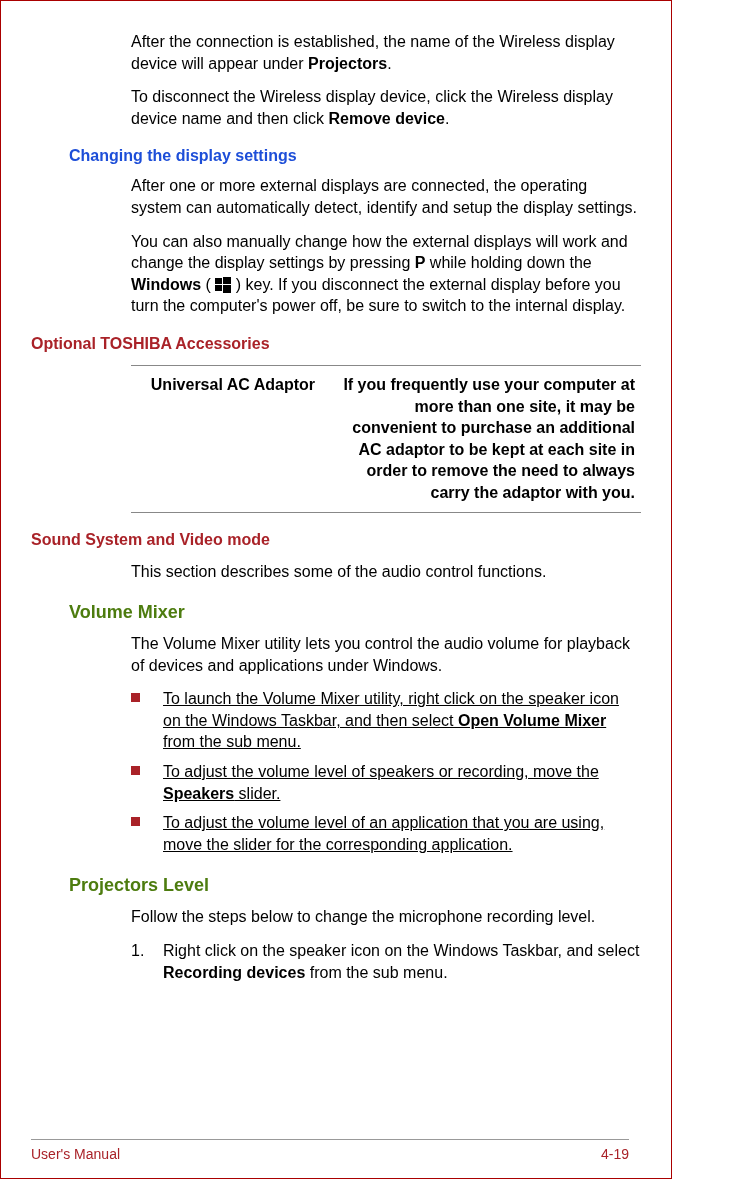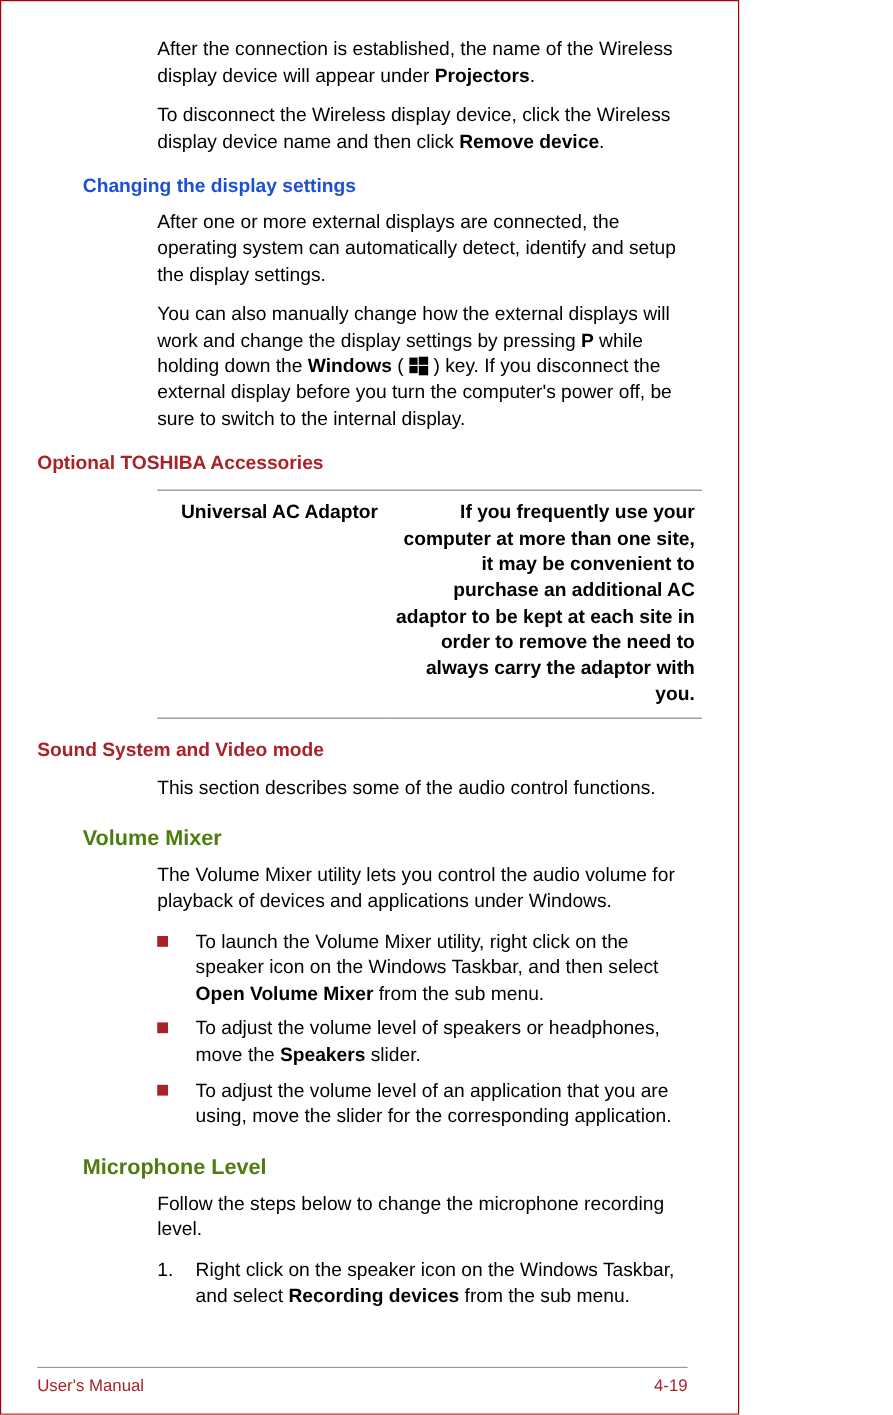--- a/index.html
+++ b/index.html
@@ -1,18 +1,18 @@
 <!DOCTYPE html>
 <html><head>
 <meta charset="utf-8">
 <style>
   * { box-sizing: border-box; margin: 0; padding: 0; }
   html, body { width: 744px; height: 1179px; font-family: Arial, Helvetica, sans-serif; font-size: 16px; color: #000; background: #fff; }
   .page {
-    width: 616px; height: 1179px;
+    width: 672px; height: 1179px;
     border: 1px solid #a00;
     padding: 30px 30px 0 30px;
     position: relative;
   }
   .content { padding-left: 0; }
   .para { margin: 0 0 12px 0; line-height: 1.35; }
   .indent1 { margin-left: 100px; }
   .h1 {
     font-family: Verdana, Arial, sans-serif;
     color: #a92228;
@@ -43,21 +43,21 @@
   }
   table.acc td {
     border-top: 1px solid #888;
     border-bottom: 1px solid #888;
     padding: 8px 6px;
     vertical-align: top;
     line-height: 1.35;
     font-weight: bold;
   }
   table.acc td.label { font-weight: bold; white-space: nowrap; width: 190px; }
-  ul.sq { list-style: none; margin-left: 100px; }
+  ul.sq { list-style: none; margin-left: 100px; text-decoration: underline; }
   ul.sq li { position: relative; padding-left: 32px; margin-bottom: 8px; line-height: 1.35; }
   ul.sq li::before {
     content: ""; position: absolute; left: 0; top: 5px;
     width: 9px; height: 9px; background: #a92228;
   }
   ol.num { list-style: none; margin-left: 100px; counter-reset: step; }
   ol.num li { position: relative; padding-left: 32px; margin-bottom: 6px; line-height: 1.35; }
   ol.num li::before {
     counter-increment: step;
     content: counter(step) ".";
@@ -110,26 +110,26 @@
     <div class="h1">Sound System and Video mode</div>
     <p class="para indent1">This section describes some of the audio control functions.</p>
 
     <div class="h3">Volume Mixer</div>
     <p class="para indent1">The Volume Mixer utility lets you control the audio volume for playback of devices and applications under Windows.</p>
     <ul class="sq">
       <li>
         <span>To launch the Volume Mixer utility, right click on the speaker icon on the Windows Taskbar, and then select </span><b>Open Volume Mixer</b><span> from the sub menu.</span>
       </li>
       <li>
-        <span>To adjust the volume level of speakers or headphones, move the </span><b>Speakers</b><span> slider.</span>
+        <span>To adjust the volume level of speakers or recording, move the </span><b>Speakers</b><span> slider.</span>
       </li>
       <li>To adjust the volume level of an application that you are using, move the slider for the corresponding application.</li>
     </ul>
 
-    <div class="h3">Microphone Level</div>
+    <div class="h3">Projectors Level</div>
     <p class="para indent1">Follow the steps below to change the microphone recording level.</p>
     <ol class="num">
       <li>
         <span>Right click on the speaker icon on the Windows Taskbar, and select </span><b>Recording devices</b><span> from the sub menu.</span>
       </li>
     </ol>
 
   </div>
 
   <div class="footer">

